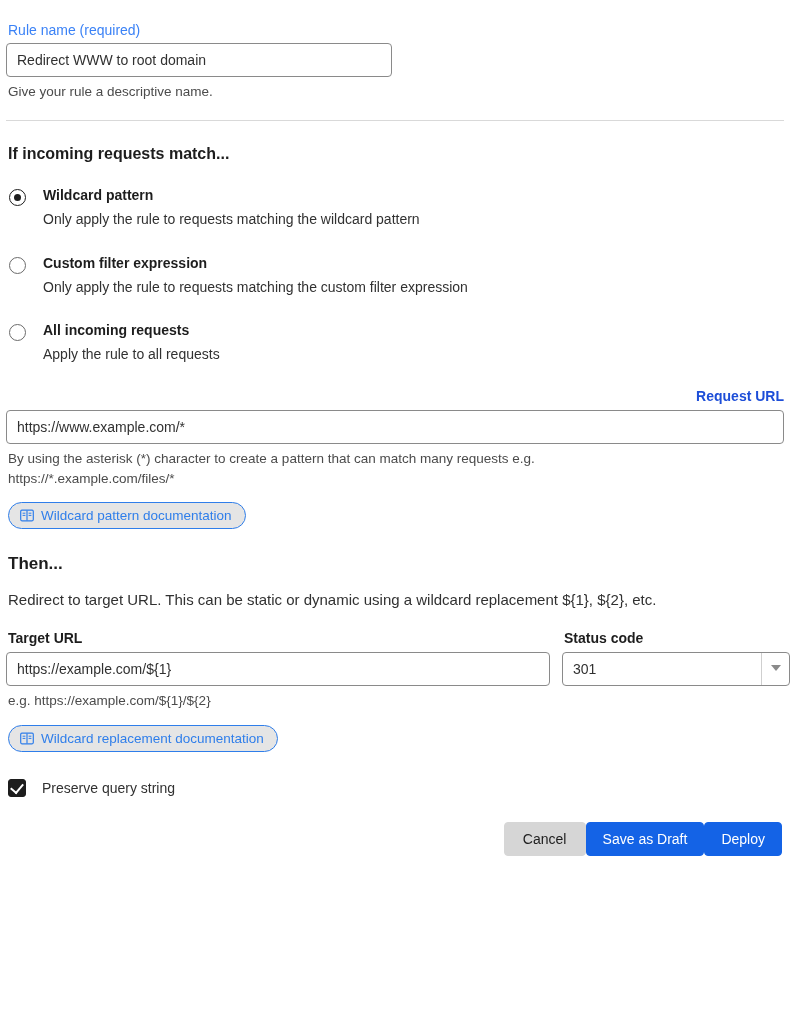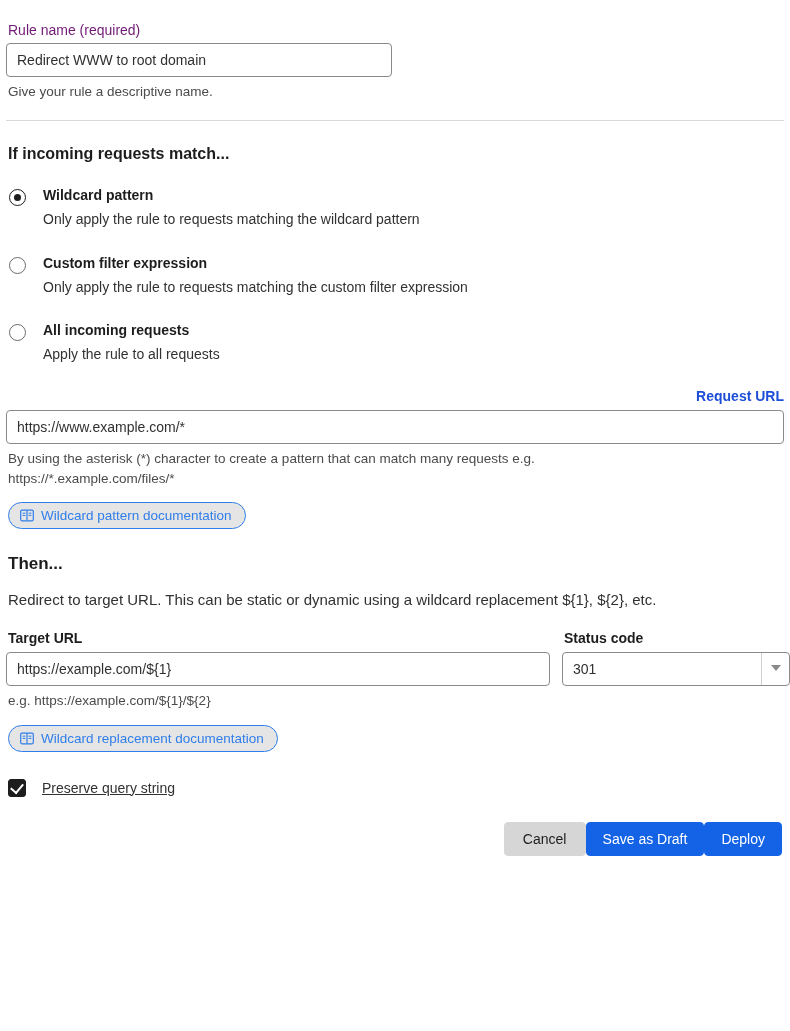--- a/index.html
+++ b/index.html
@@ -23,21 +23,21 @@
   }
   .page-title {
     font-size: 21px;
     font-weight: bold;
     color: #1d1d1d;
     margin: 6px 0 0 2px;
     letter-spacing: -0.2px;
   }
   .field-label {
     font-size: 14px;
-    color: #701a75;
+    color: #3b82f6;
     margin: 22px 0 5px 2px;
   }
   .text-input {
     display: block;
     height: 34px;
     border: 1px solid #8a8a8a;
     border-radius: 4px;
     padding: 0 10px;
     font-family: "Liberation Sans", sans-serif;
     font-size: 14px;
@@ -201,21 +201,21 @@
   }
   .checkbox::after {
     content: "";
     position: absolute;
     left: 4px; top: 1.5px;
     width: 6px; height: 10px;
     border-right: 2.4px solid #fff;
     border-bottom: 2.4px solid #fff;
     transform: rotate(40deg);
   }
-  .checkbox-label { font-size: 14px; color: #313131; text-decoration: underline; }
+  .checkbox-label { font-size: 14px; color: #313131; }
   .actions {
     display: flex;
     justify-content: flex-end;
     align-items: center;
     margin-top: 25px;
     padding-right: 2px;
   }
   .btn {
     height: 34px;
     border-radius: 4px;

